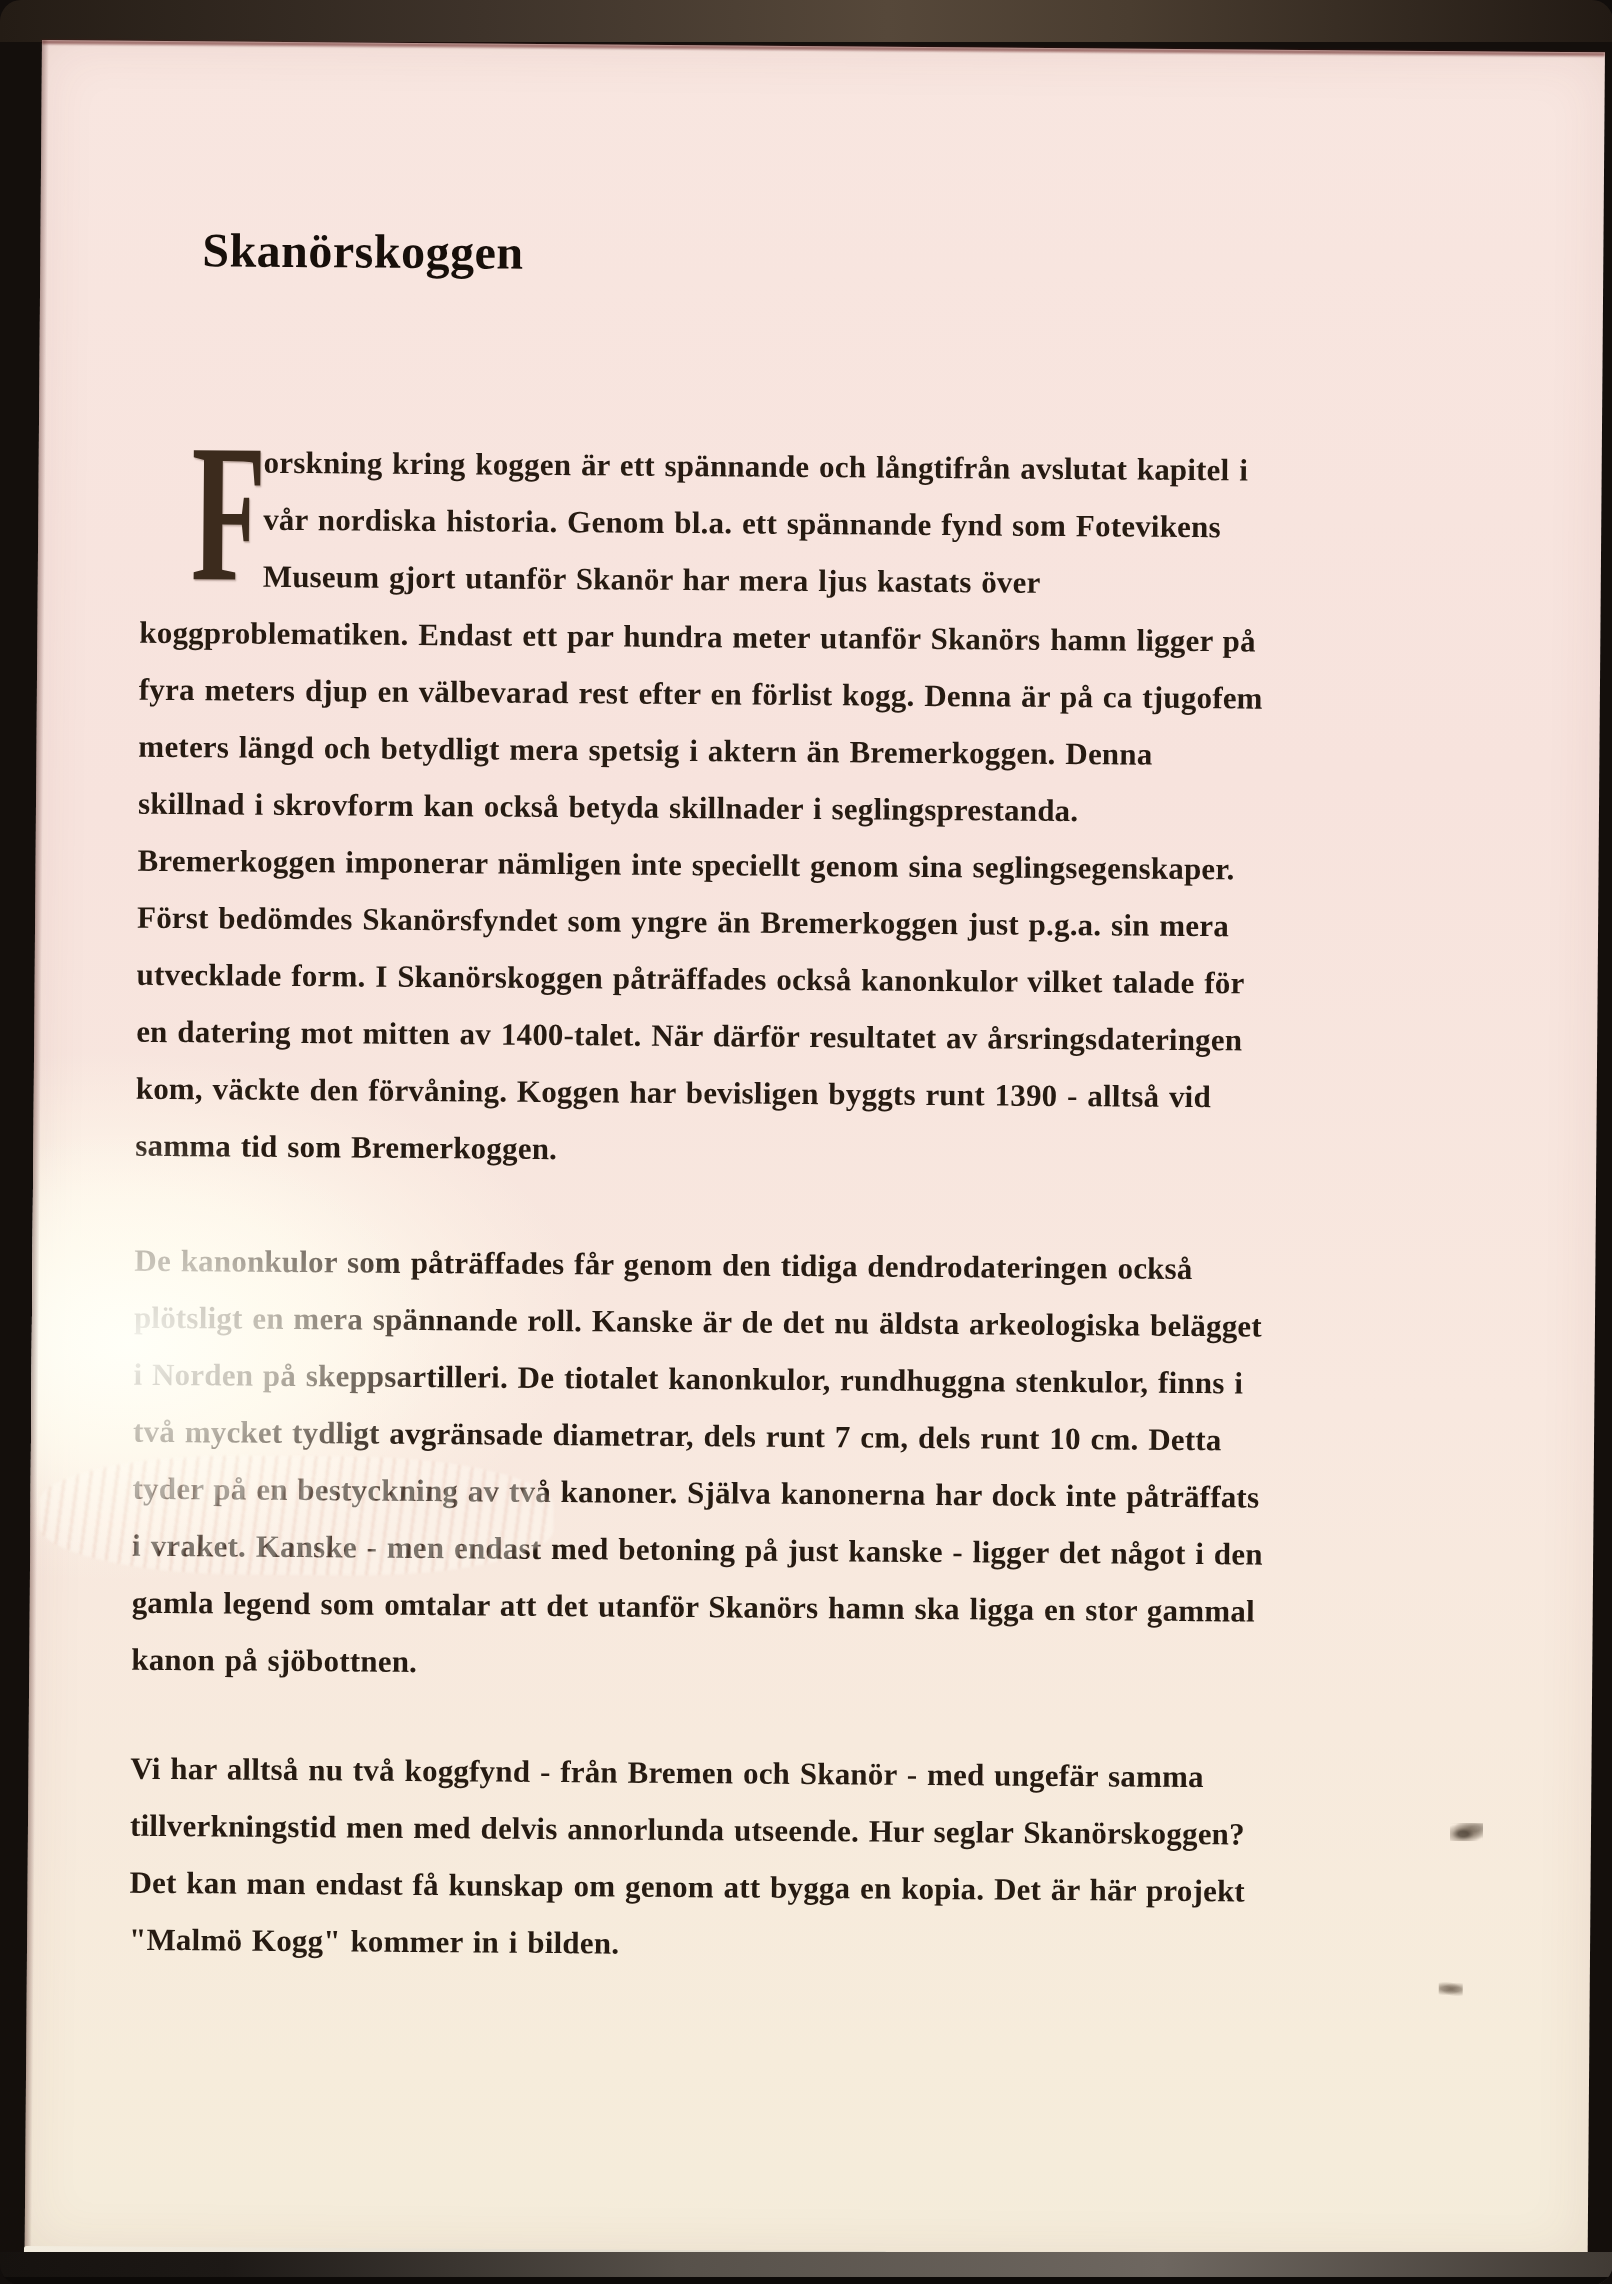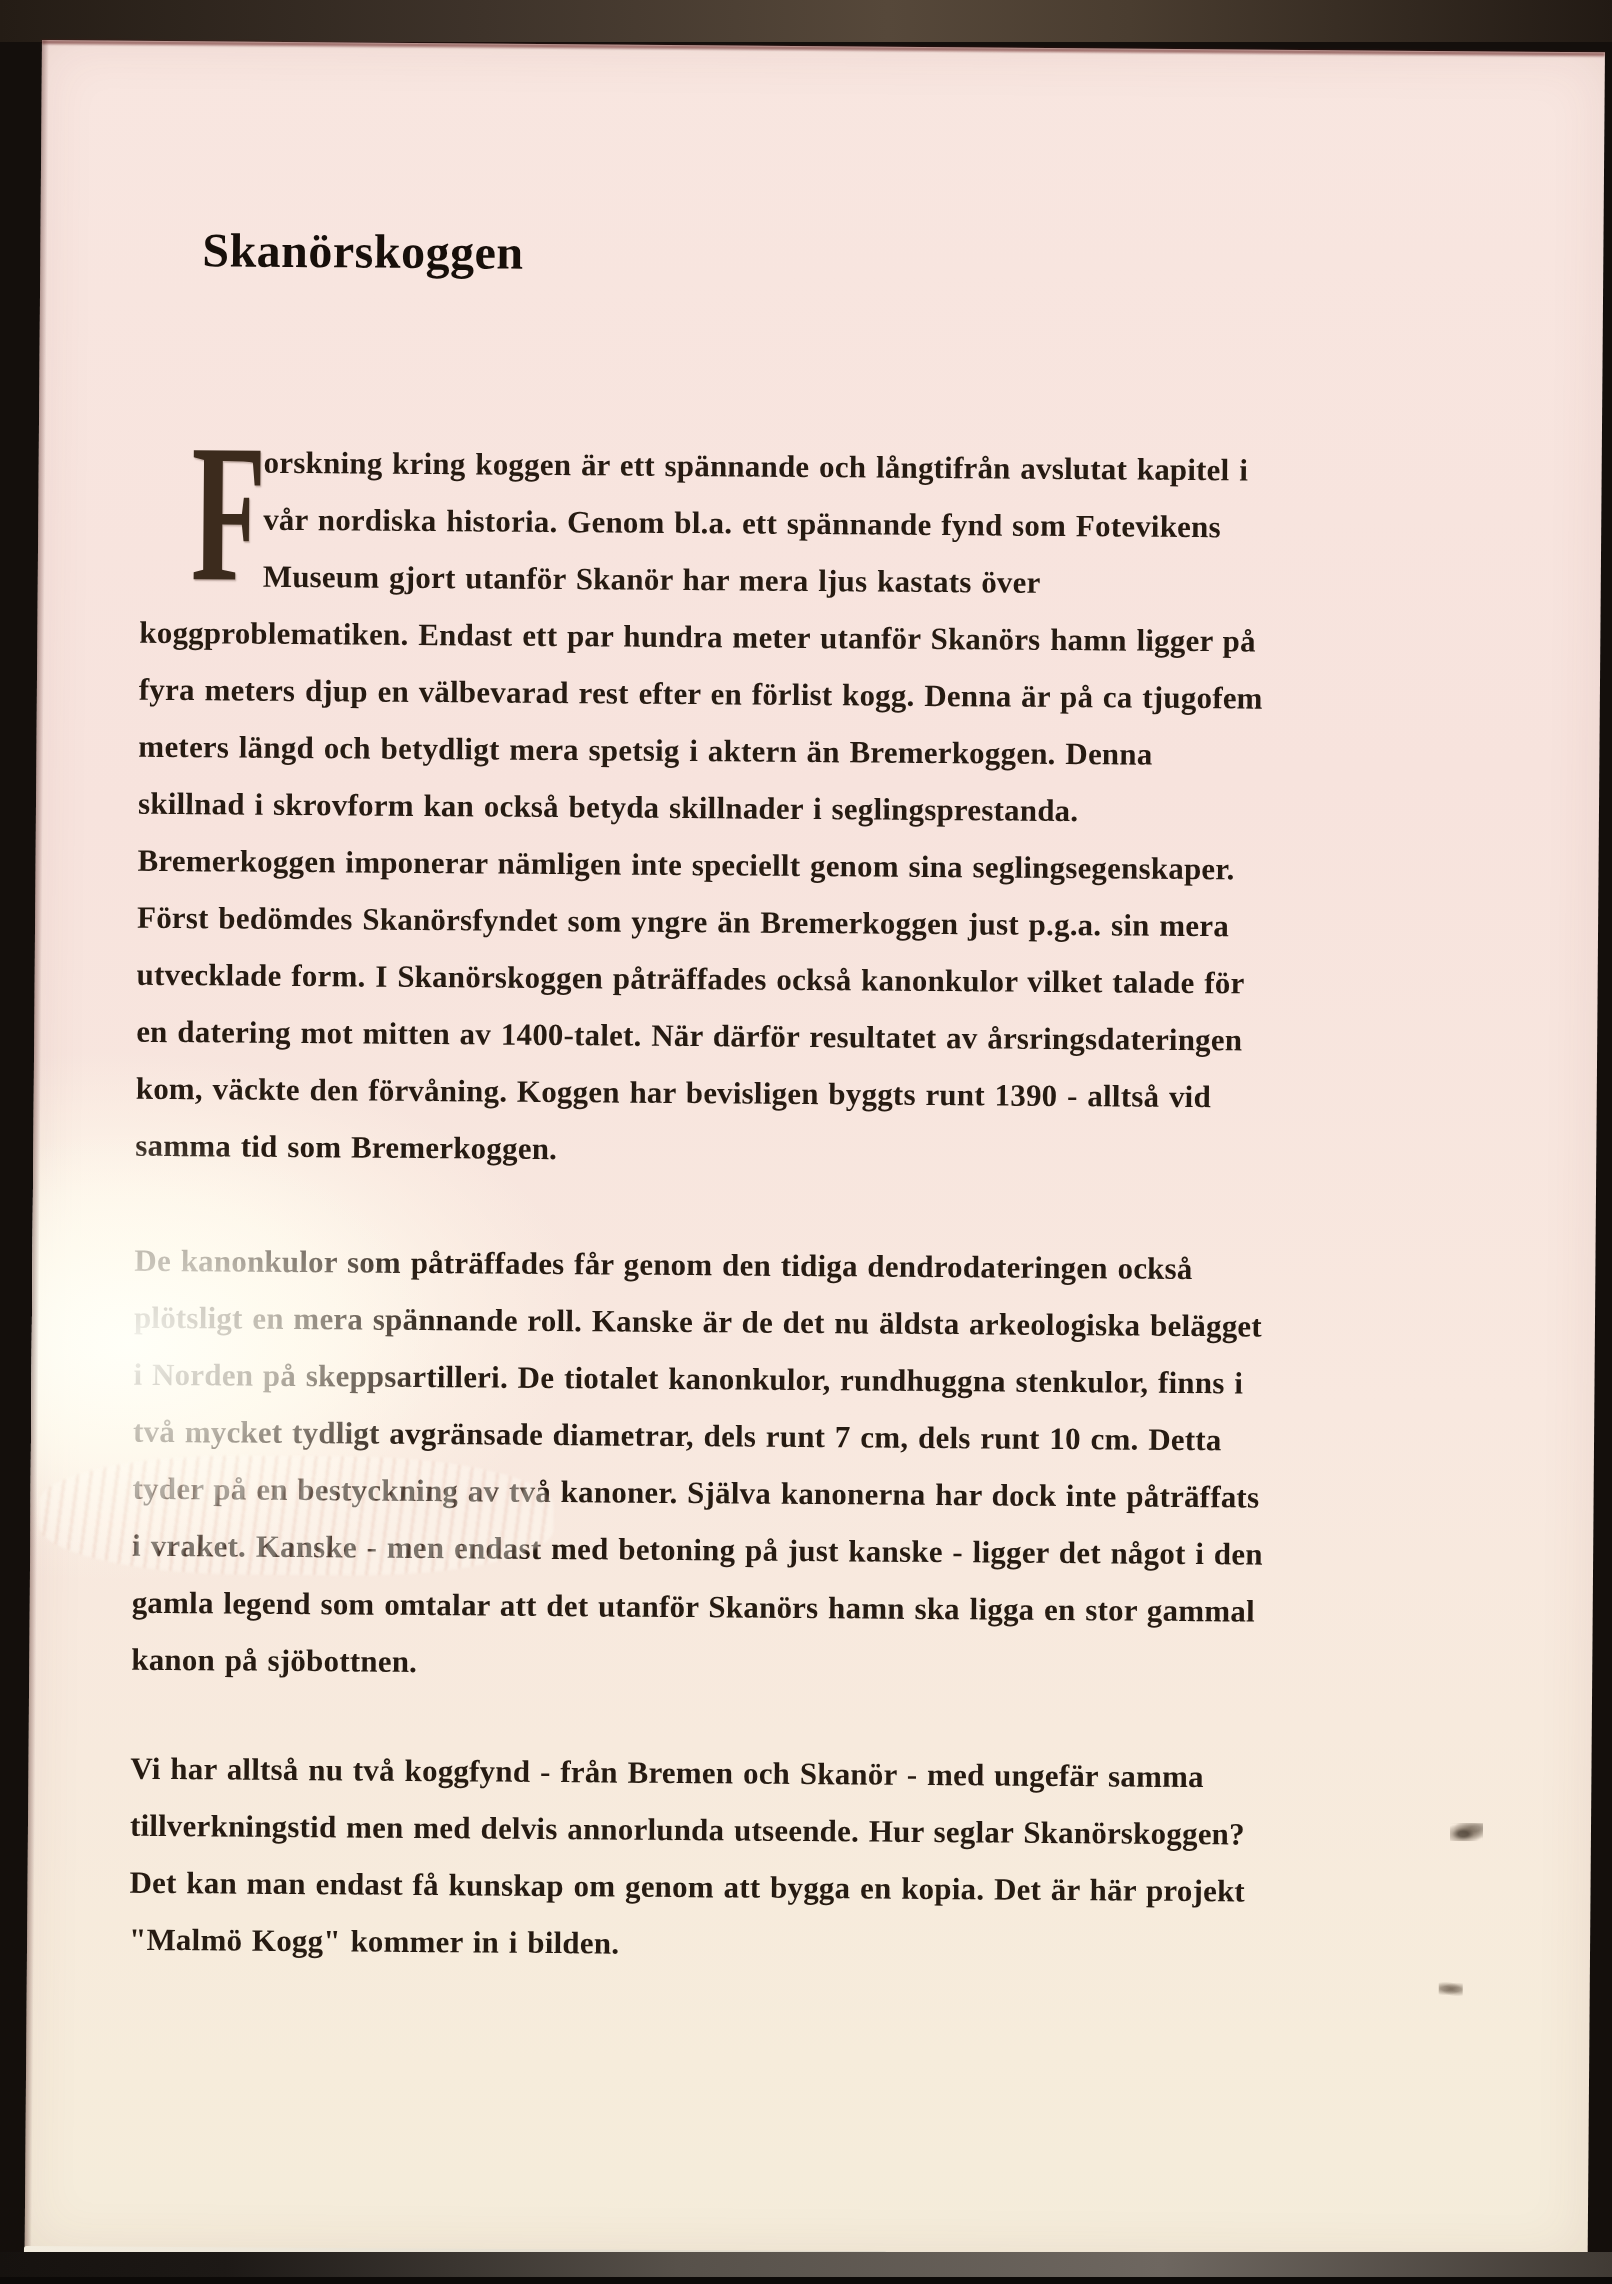--- a/index.html
+++ b/index.html
@@ -5,20 +5,21 @@
   html,body{margin:0;padding:0;}
   body{
     width:1613px;height:2285px;
     background:#120e0c;
     overflow:hidden;
     font-family:"Liberation Serif","DejaVu Serif",serif;
   }
   .photo{
     position:relative;width:1613px;height:2285px;overflow:hidden;
     background:#140f0c;
+    border-radius:21px;
   }
   
   .top-band{
     position:absolute;left:0;top:0;width:1613px;height:42px;
     background:linear-gradient(90deg,#241c15 0%,#3e332a 30%,#56483a 55%,#4a3d30 70%,#221a14 100%);
   }
   
   .bottom-band{
     position:absolute;left:0;top:2252px;width:1613px;height:33px;
     background:linear-gradient(90deg,#16120f 0%,#1d1916 14%,#57514a 42%,#6e6760 72%,#413b35 100%);

